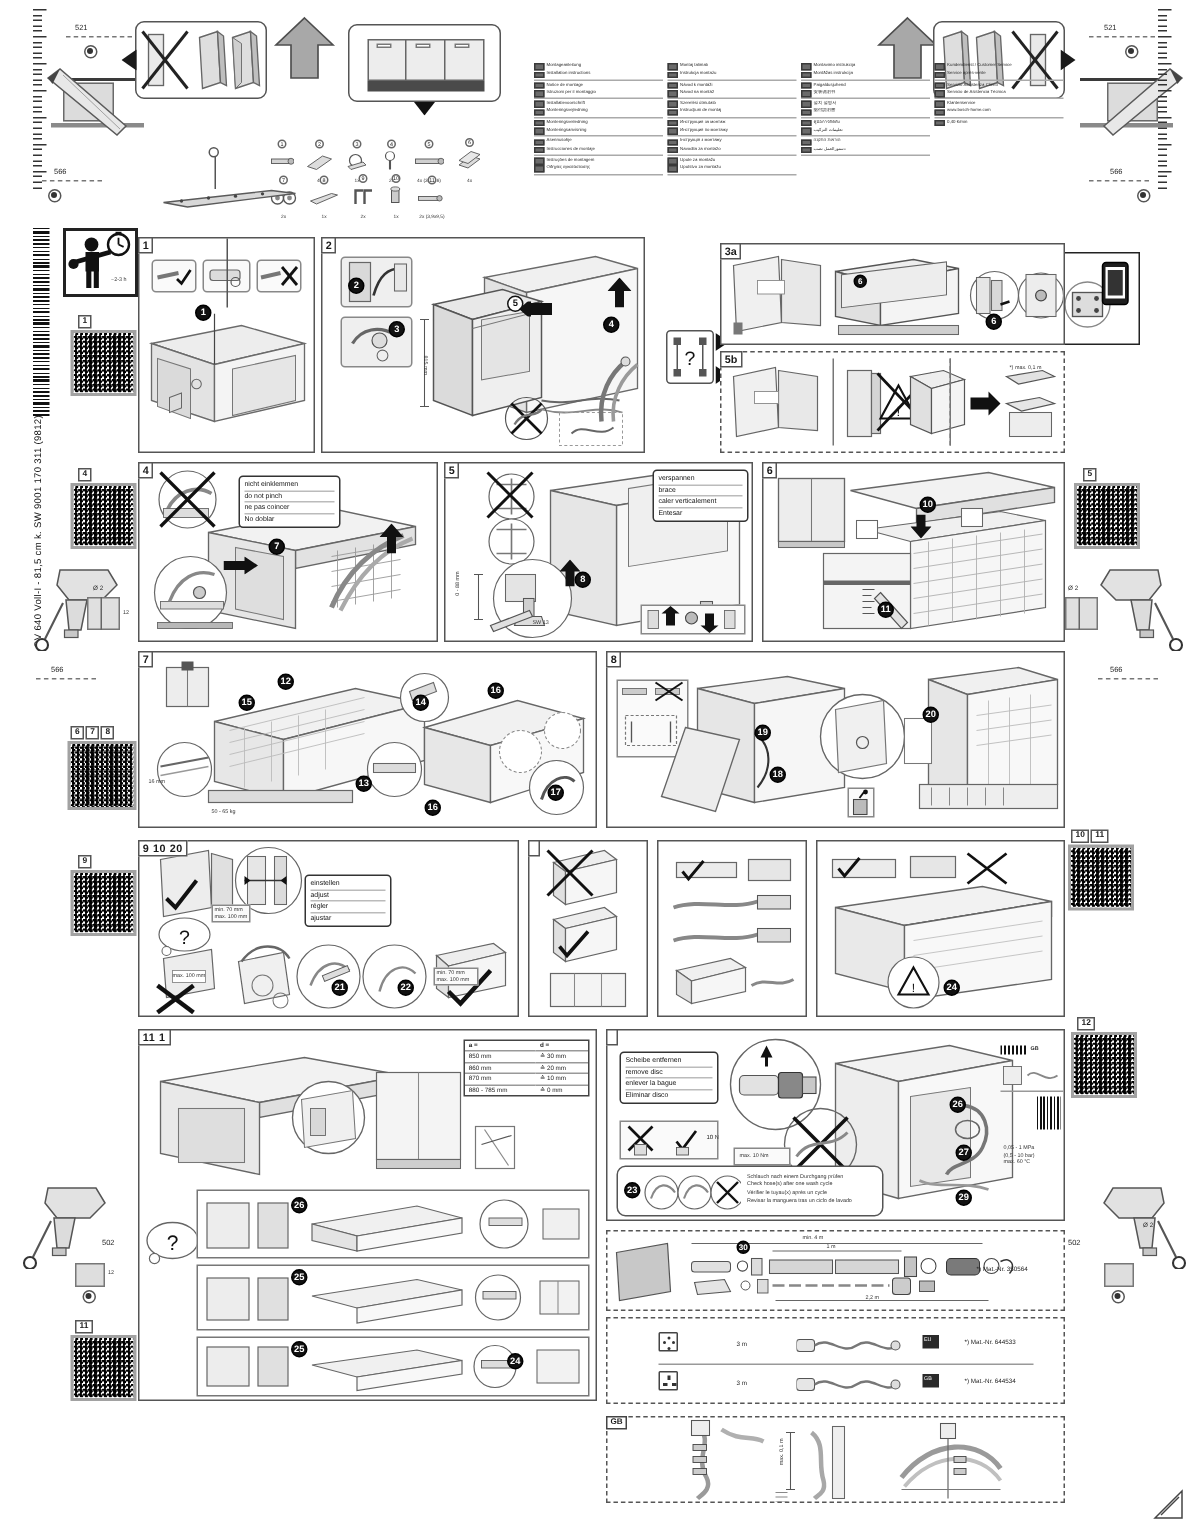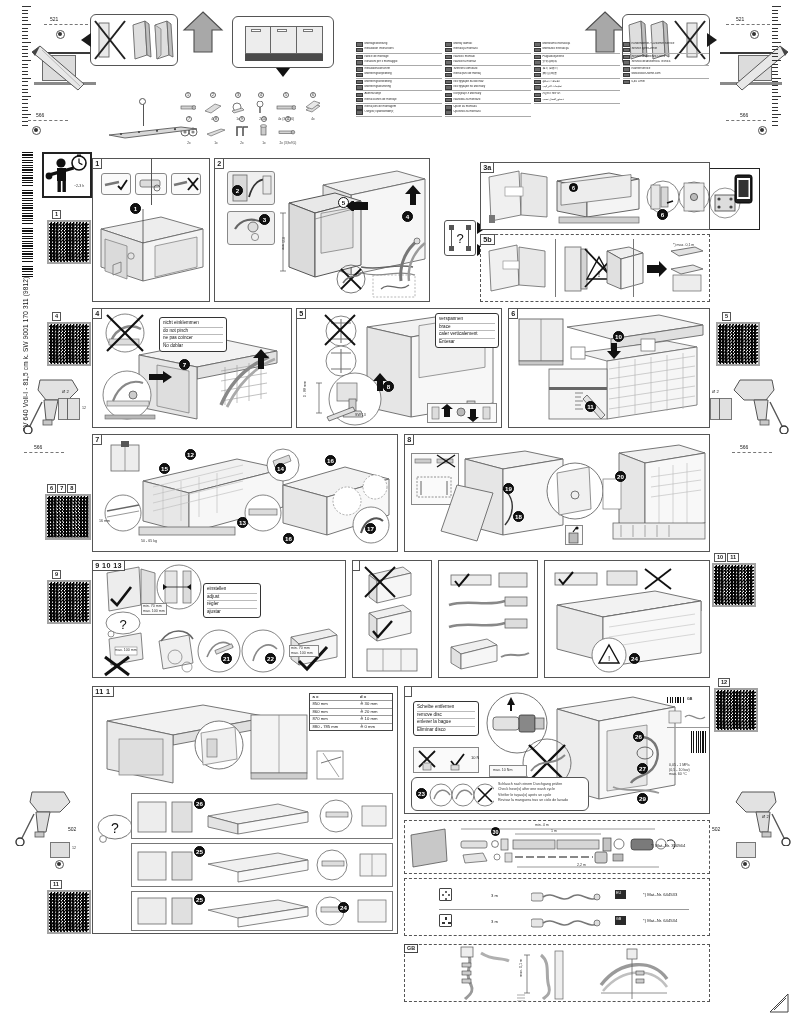--- a/index.html
+++ b/index.html
@@ -1137,21 +1137,21 @@
 
     <div class="boxl" style="left:160px;top:90px;width:18px;height:20px;"></div>
     <svg width="18" height="20" style="position:absolute;left:160px;top:90px;">
       <rect x="4" y="8" width="9" height="10" fill="#bbb" stroke="#444" stroke-width=".7"></rect>
       <path d="M8,7 l3,-4" stroke="#111" stroke-width="1.2"></path>
       <circle cx="12" cy="3" r="1.6" fill="#111"></circle>
     </svg>
   </div>
 
   <div class="panel" style="left:92px;top:560px;width:254px;height:118px;">
-    <div class="panel-num multi">9 10 13</div>
+    <div class="panel-num multi">9 10 20</div>
     <svg width="252" height="116">
 
       <polygon points="14,12 46,6 48,44 16,50" fill="#ededed" stroke="#666" stroke-width=".8"></polygon>
       <polygon points="48,8 62,12 62,46 48,44" fill="#e0e0e0" stroke="#666" stroke-width=".8"></polygon>
       <path d="M18,38 l6,6 l14,-18" stroke="#111" stroke-width="2.6" fill="none"></path>
 
       <circle cx="86" cy="26" r="22" fill="#fff" stroke="#666" stroke-width=".8"></circle>
       <rect x="72" y="10" width="12" height="32" fill="#e6e6e6" stroke="#666" stroke-width=".7"></rect>
       <rect x="90" y="10" width="8" height="32" fill="#dcdcdc" stroke="#666" stroke-width=".7"></rect>
       <line x1="70" y1="26" x2="98" y2="26" stroke="#333" stroke-width=".9"></line>

